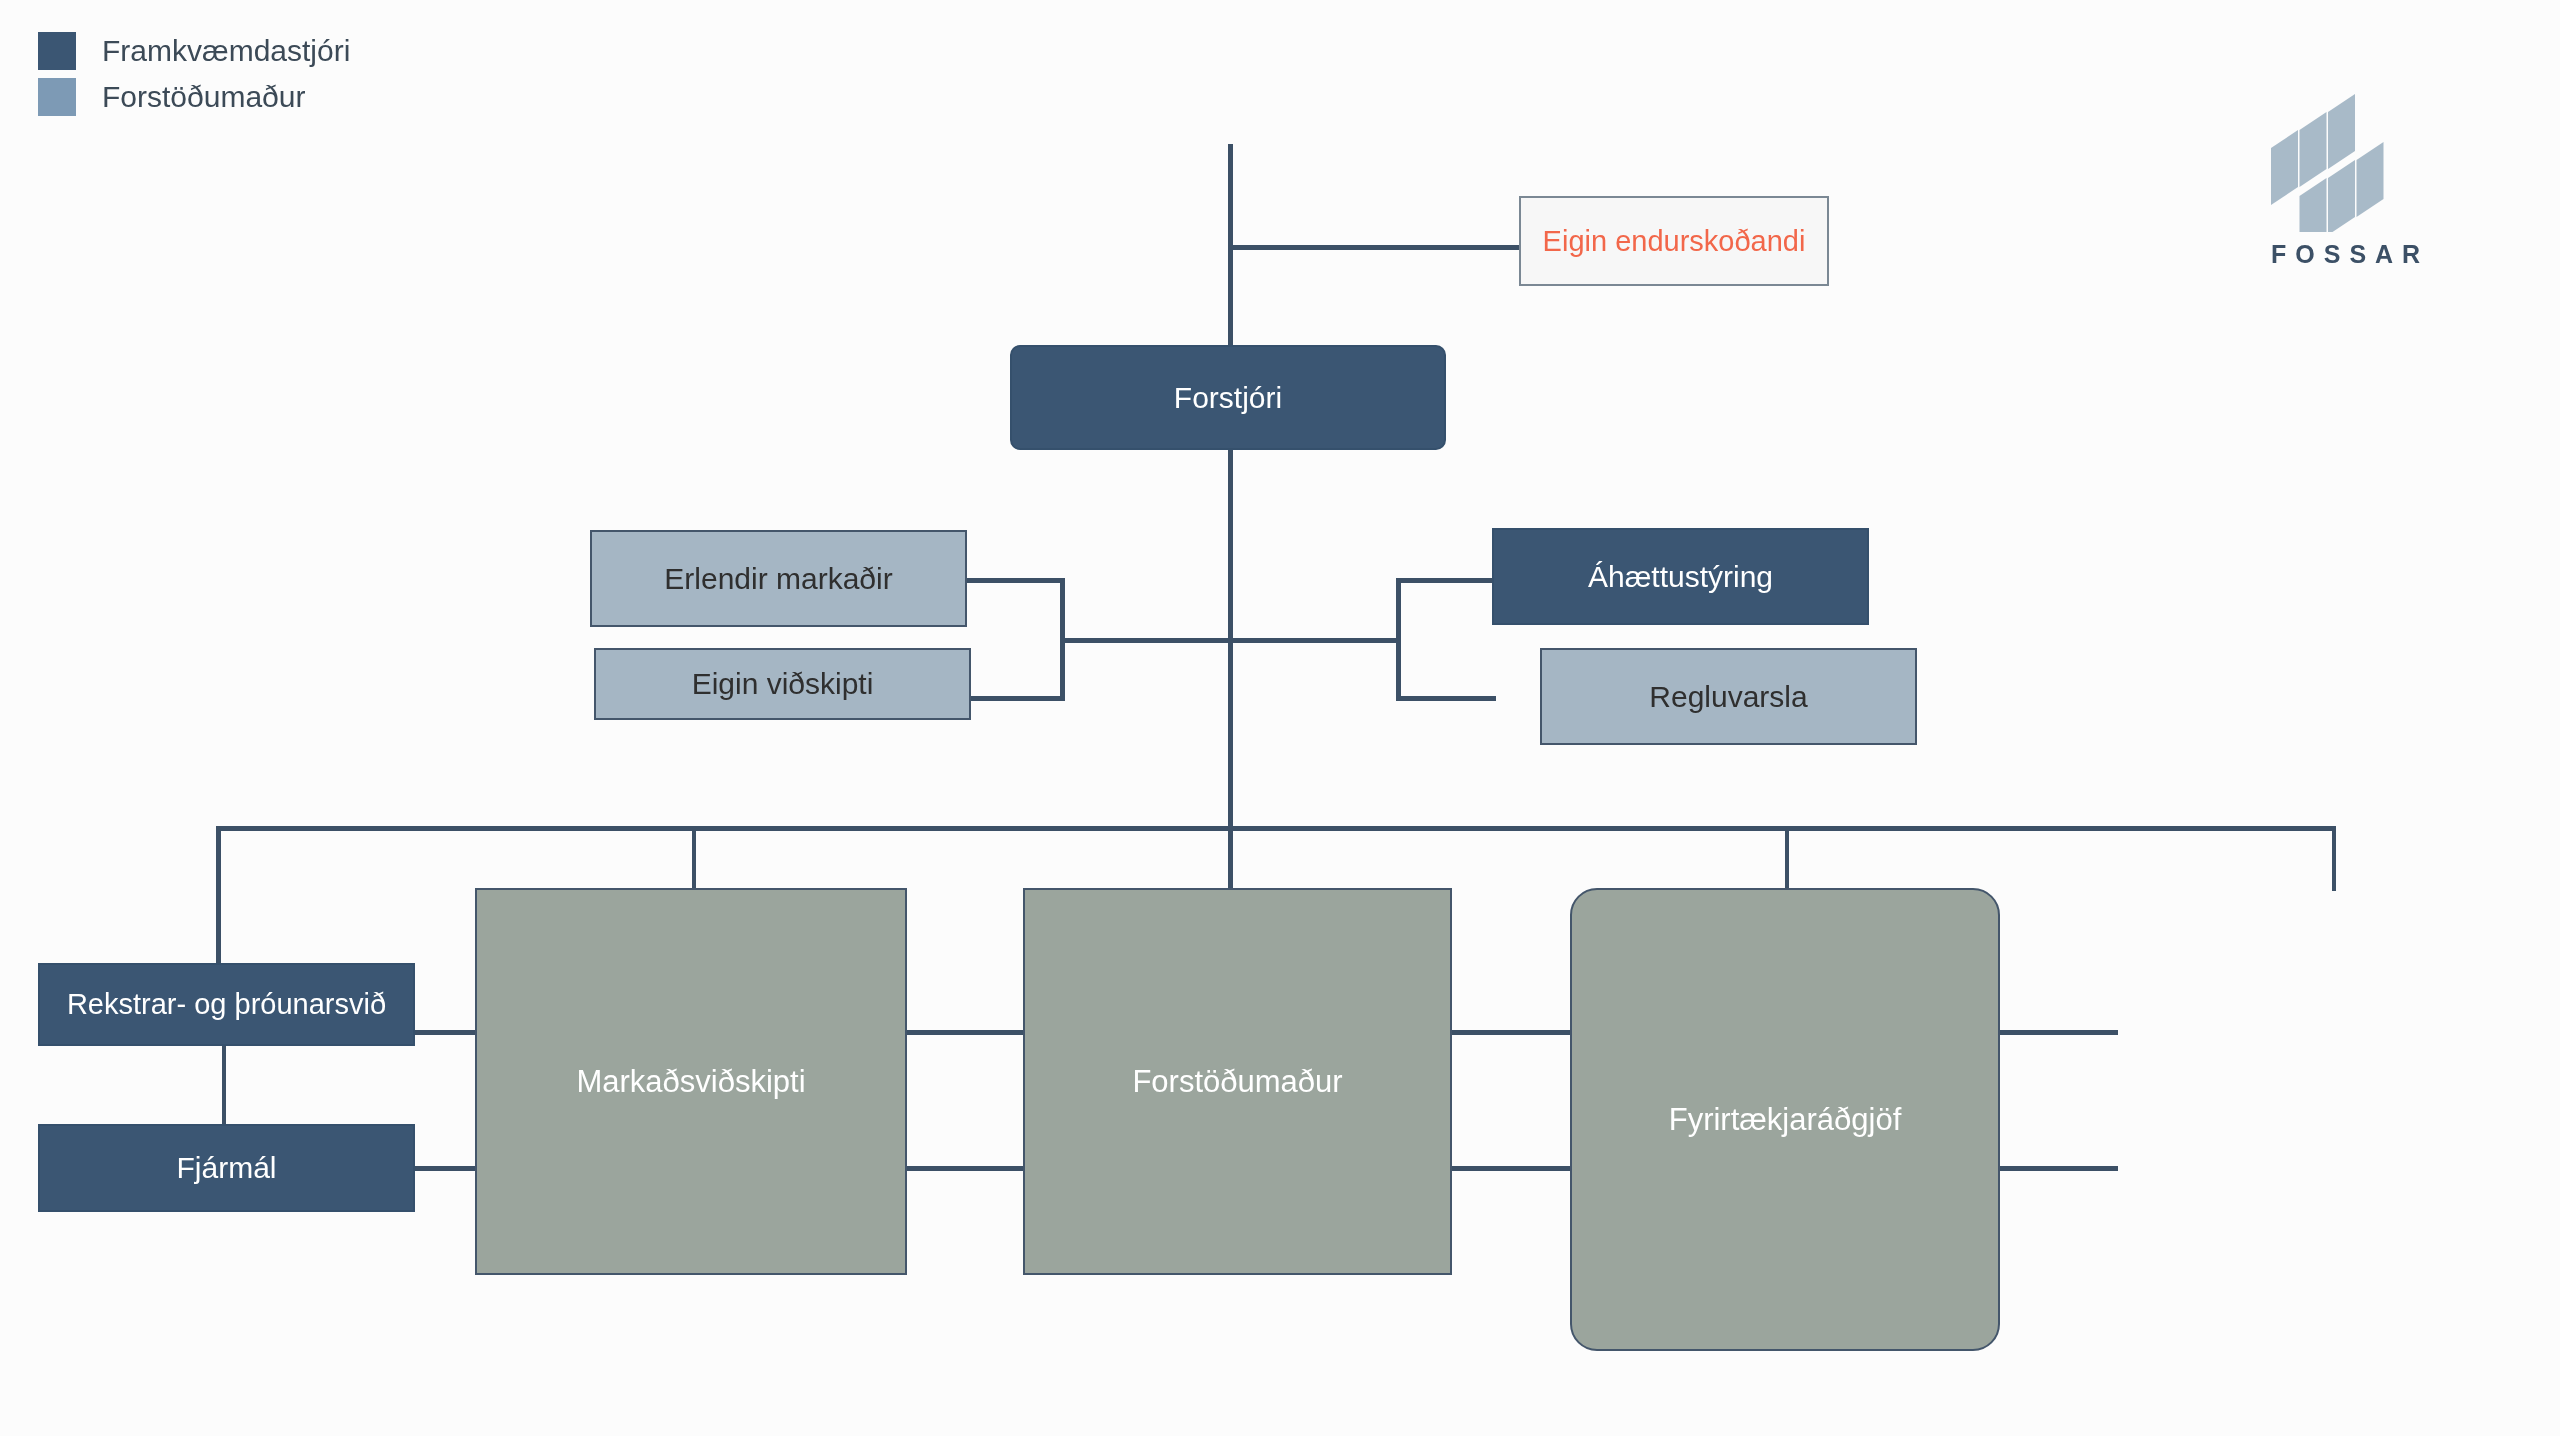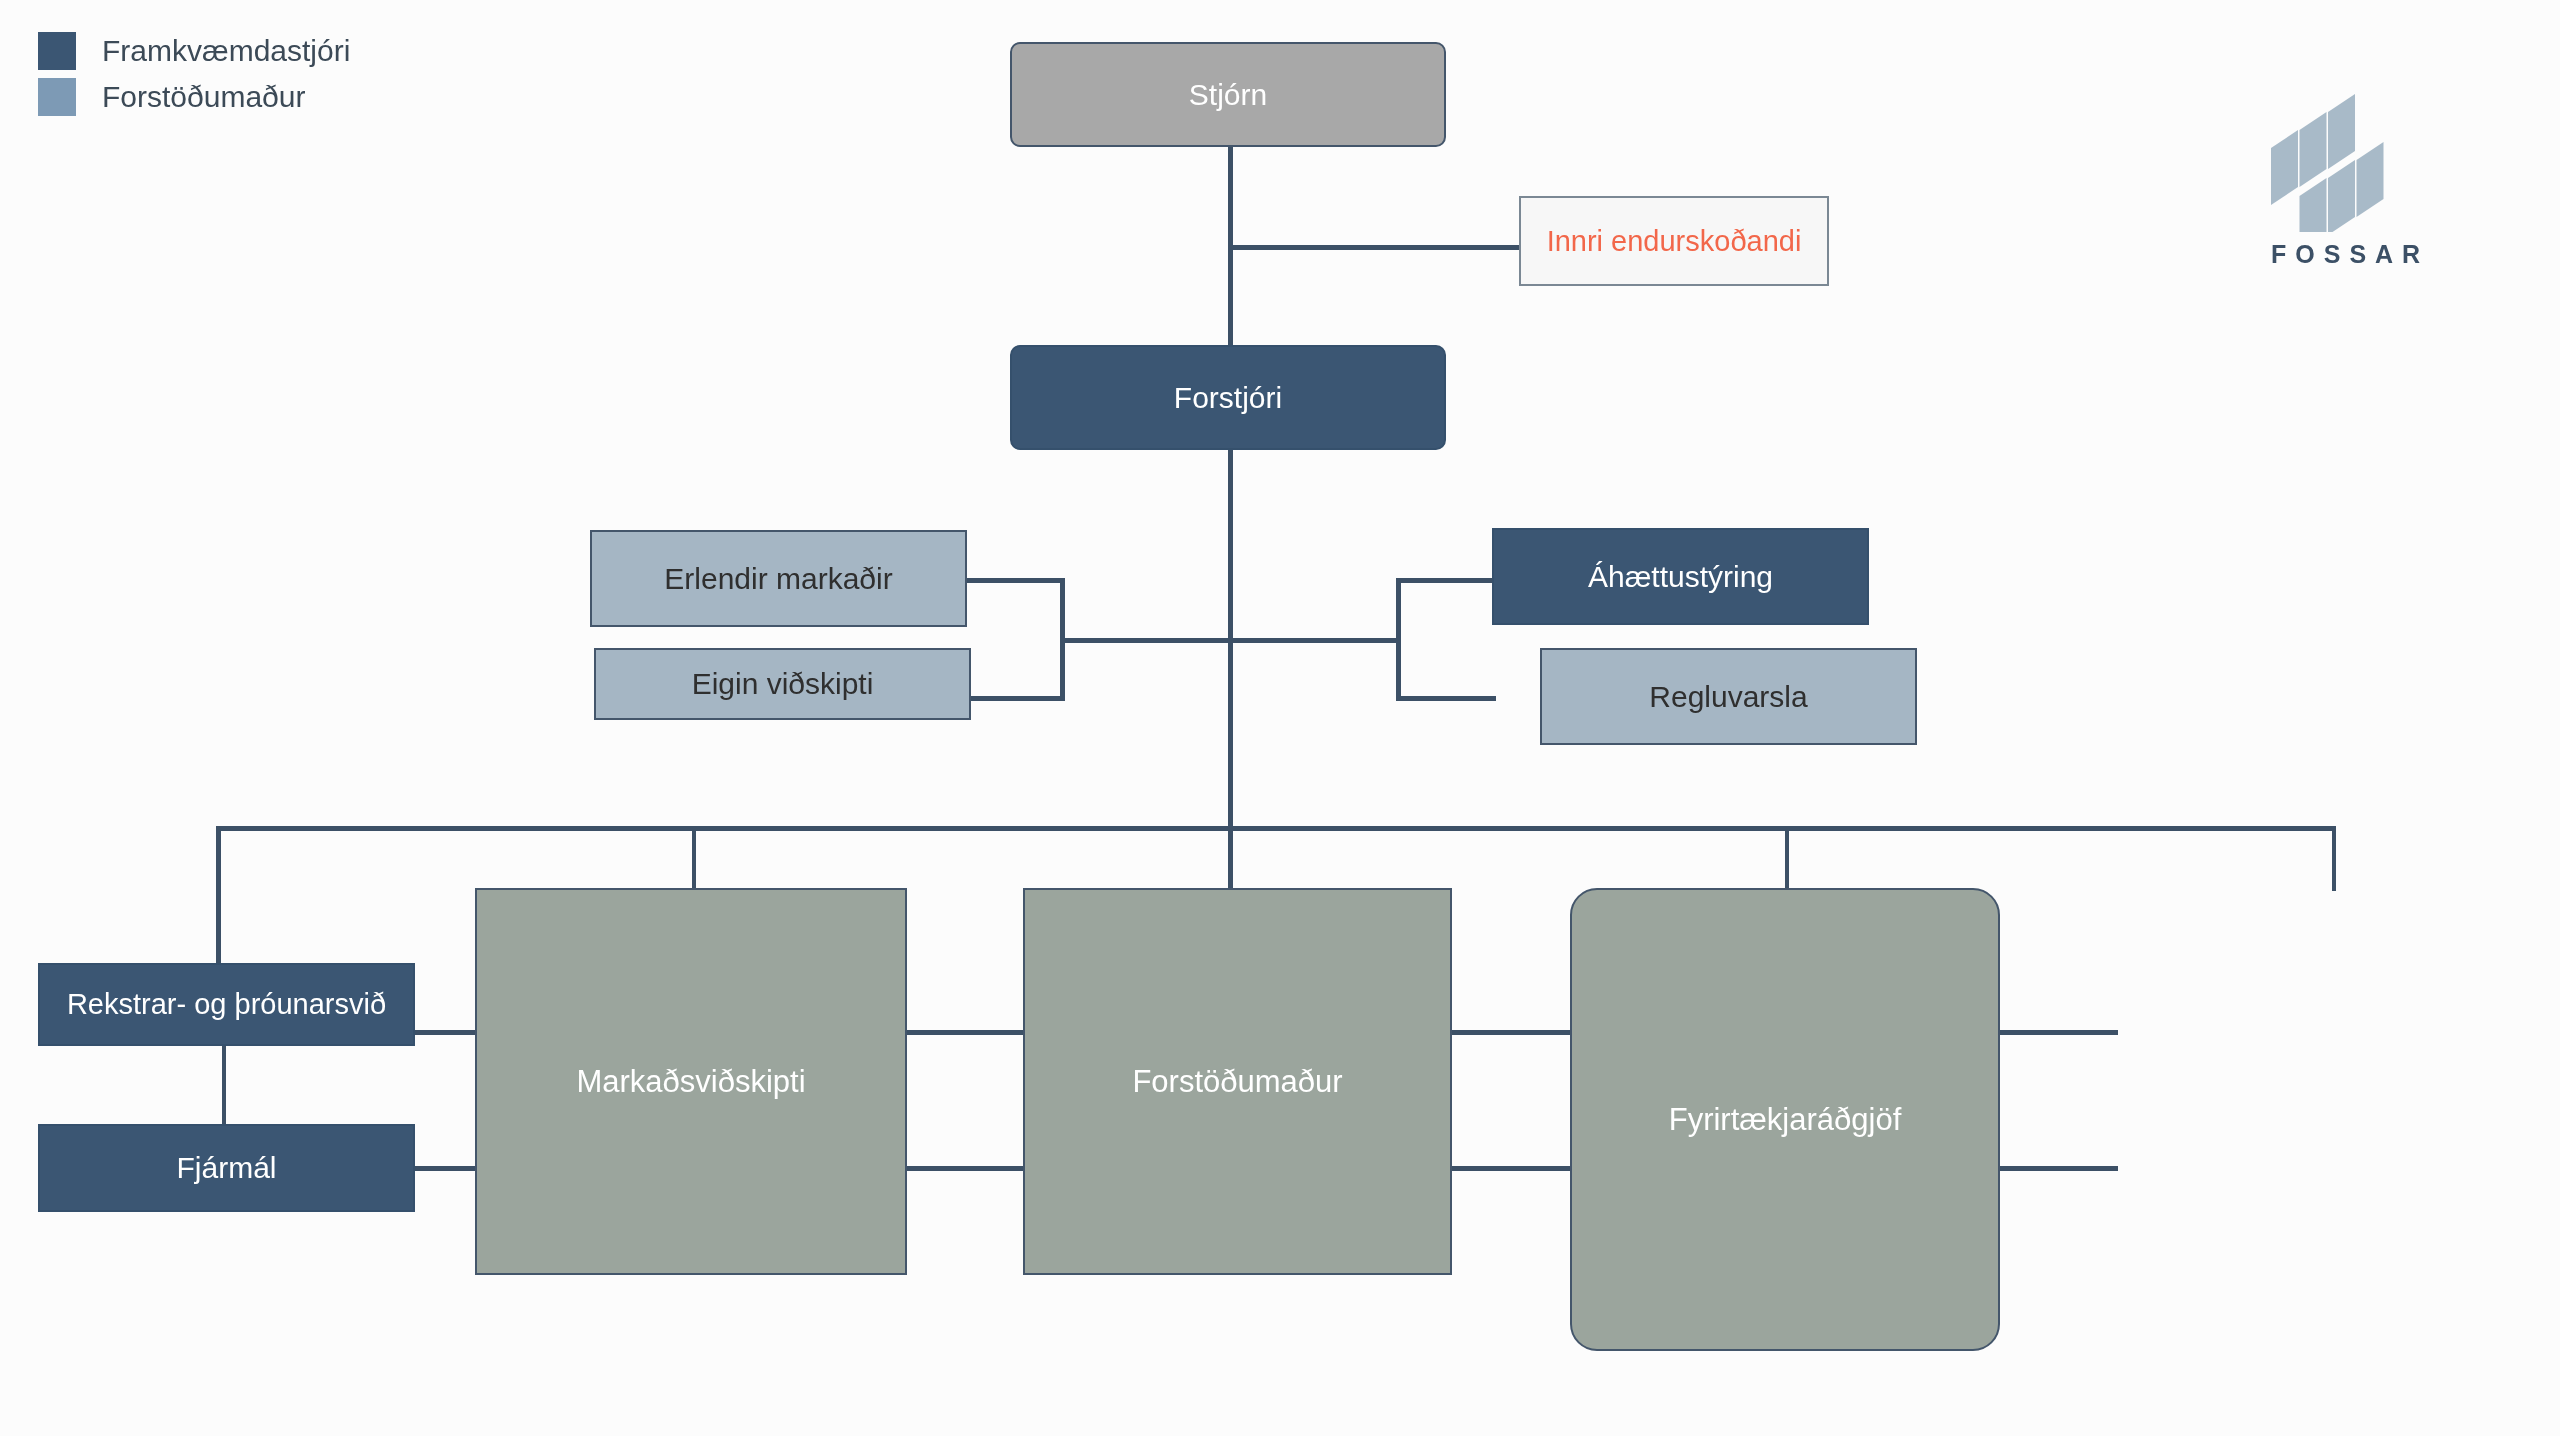--- a/index.html
+++ b/index.html
@@ -147,26 +147,23 @@
   <div class="ln" style="left:414px; top:1030px; width:62px; height:5px;"></div>
   <div class="ln" style="left:414px; top:1166px; width:62px; height:5px;"></div>
 
   <div class="ln" style="left:906px; top:1030px; width:120px; height:5px;"></div>
   <div class="ln" style="left:906px; top:1166px; width:120px; height:5px;"></div>
   <div class="ln" style="left:1450px; top:1030px; width:122px; height:5px;"></div>
   <div class="ln" style="left:1450px; top:1166px; width:122px; height:5px;"></div>
   <div class="ln" style="left:1998px; top:1030px; width:120px; height:5px;"></div>
   <div class="ln" style="left:1998px; top:1166px; width:120px; height:5px;"></div>
 
-  <div class="box box--gray t-big" style="left:1010px; top:42px; width:436px; height:105px;">
-    <span>Stjórn</span>
-  </div>
 
   <div class="box box--white t-mid" style="left:1519px; top:196px; width:310px; height:90px;">
-    <span>Innri endurskoðandi</span>
+    <span>Eigin endurskoðandi</span>
   </div>
 
   <div class="box box--navy box--round t-big" style="left:1010px; top:345px; width:436px; height:105px;">
     <span>Forstjóri</span>
   </div>
 
   <div class="box box--light t-big" style="left:590px; top:530px; width:377px; height:97px;">
     <span>Erlendir markaðir</span>
   </div>
 

